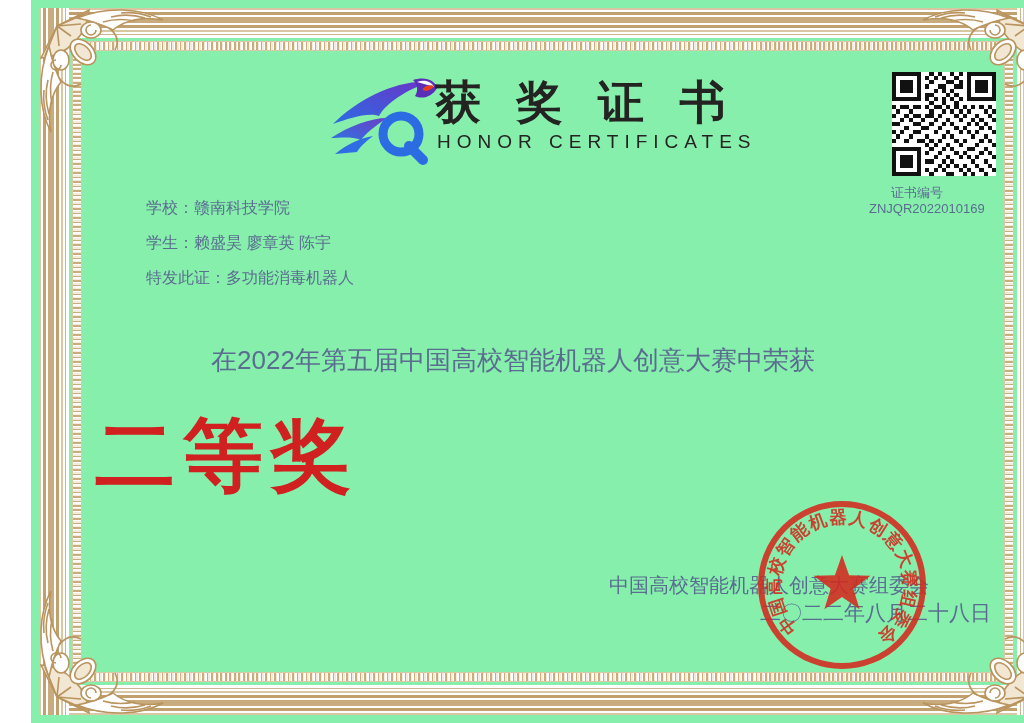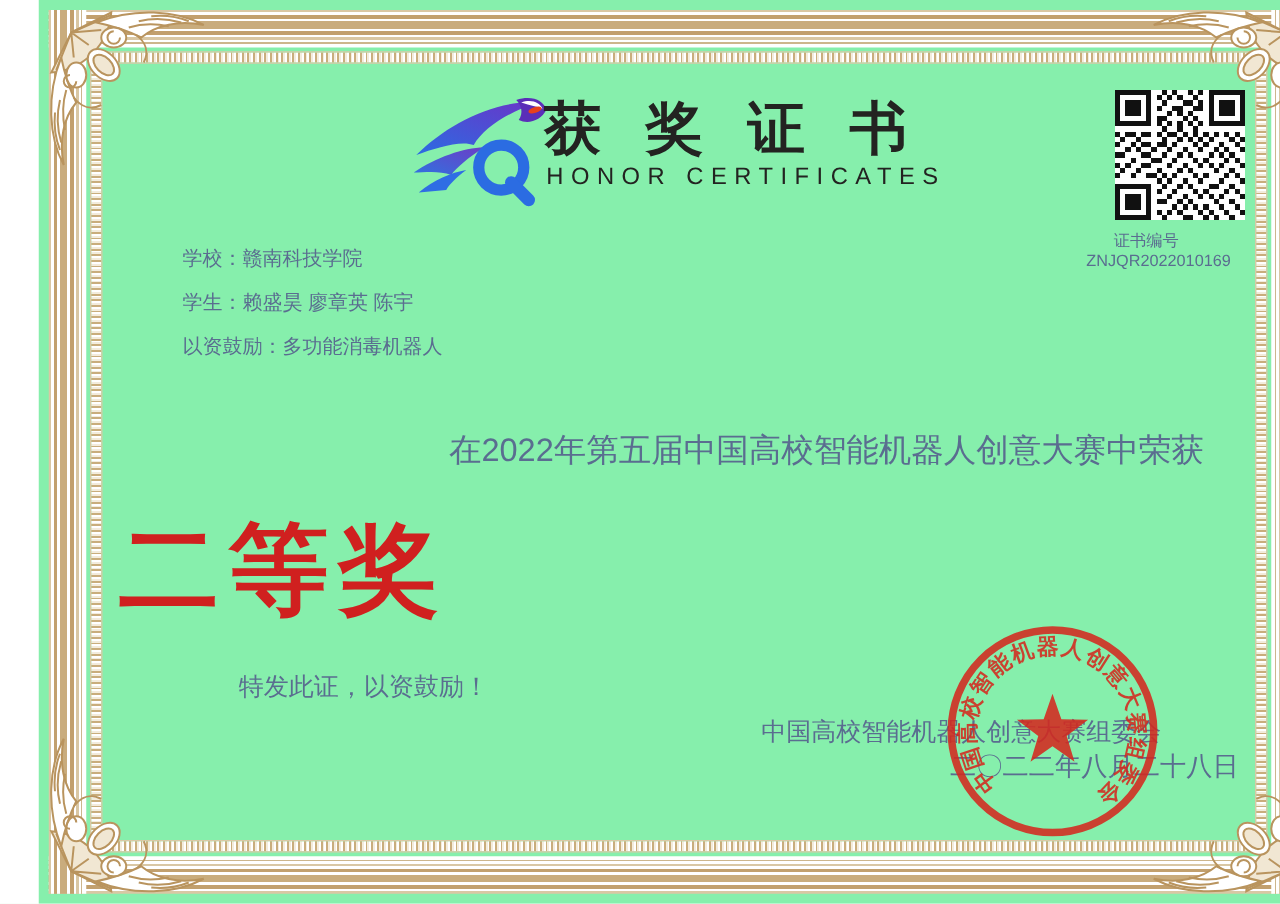--- a/index.html
+++ b/index.html
@@ -45,21 +45,21 @@
     font-family:"Liberation Serif","DejaVu Serif",serif;font-weight:700;
     font-size:46px;letter-spacing:12px;color:#232321;white-space:nowrap;}
   .title-en{position:absolute;left:406px;top:131px;z-index:5;
     font-weight:400;font-size:19px;letter-spacing:6px;color:#232321;white-space:nowrap;}
   .qr{position:absolute;left:861px;top:72px;width:104px;height:104px;z-index:5;}
   .certno-label{position:absolute;left:860px;top:184px;z-index:5;font-size:13px;color:#5a6d90;}
   .certno-value{position:absolute;left:838px;top:201px;z-index:5;font-size:13px;color:#5a6d90;}
 
   
   .info{position:absolute;left:115px;top:190px;z-index:5;font-size:16px;color:#5a6d90;line-height:35px;white-space:nowrap;}
-  .statement{position:absolute;left:32px;top:343px;width:900px;z-index:5;text-align:right;
+  .statement{position:absolute;left:32px;top:343px;width:900px;z-index:5;text-align:center;
     font-size:26px;color:#5a6d90;white-space:nowrap;}
   .award{position:absolute;left:64px;top:412px;width:960px;z-index:5;text-align:left;
     font-size:80px;line-height:1.1;font-weight:700;letter-spacing:8px;color:#d0201f;white-space:nowrap;}
   .closing{position:absolute;left:160px;top:536px;z-index:5;font-size:20px;color:#5a6d90;white-space:nowrap;}
   .issuer{position:absolute;right:126px;top:572px;z-index:5;font-size:20px;color:#5a6d90;white-space:nowrap;}
   .date{position:absolute;right:64px;top:599px;z-index:5;font-size:21px;color:#5a6d90;white-space:nowrap;}
 
   
   .seal{position:absolute;left:723px;top:497px;width:176px;height:176px;z-index:6;opacity:.87;}
   .seal text{font-family:"Liberation Sans","DejaVu Sans",sans-serif;font-weight:700;
@@ -224,26 +224,25 @@
         M9,24h1v1h-1zM13,24h1v1h-1zM14,24h1v1h-1zM17,24h1v1h-1zM19,24h1v1h-1zM22,24h1v1h-1z"></path>
     </g>
   </svg>
 
   <div class="certno-label">证书编号</div>
   <div class="certno-value">ZNJQR2022010169</div>
 
   <div class="info">
     <div>学校：赣南科技学院</div>
     <div>学生：赖盛昊 廖章英 陈宇</div>
-    <div>以资鼓励：多功能消毒机器人</div>
+    <div>特发此证：多功能消毒机器人</div>
   </div>
 
   <div class="statement">在2022年第五届中国高校智能机器人创意大赛中荣获</div>
   <div class="award">二等奖</div>
-  <div class="closing">特发此证，以资鼓励！</div>
 
   <div class="issuer">中国高校智能机器人创意大赛组委会</div>
   <div class="date">二〇二二年八月二十八日</div>
 
   <svg class="seal" viewBox="0 0 176 176">
     <defs>
       <path id="sealArc" d="M88,150 A62,62 0 1,1 88,26 A62,62 0 1,1 88,150"></path>
     </defs>
     <circle cx="88" cy="88" r="81" fill="none" stroke="#d5281e" stroke-width="6"></circle>
     <polygon fill="#d5281e" points="88,58 95.1,78.3 116.5,78.7 99.4,91.7 105.6,112.3 88,100 70.4,112.3 76.6,91.7 59.5,78.7 80.9,78.3"></polygon>

